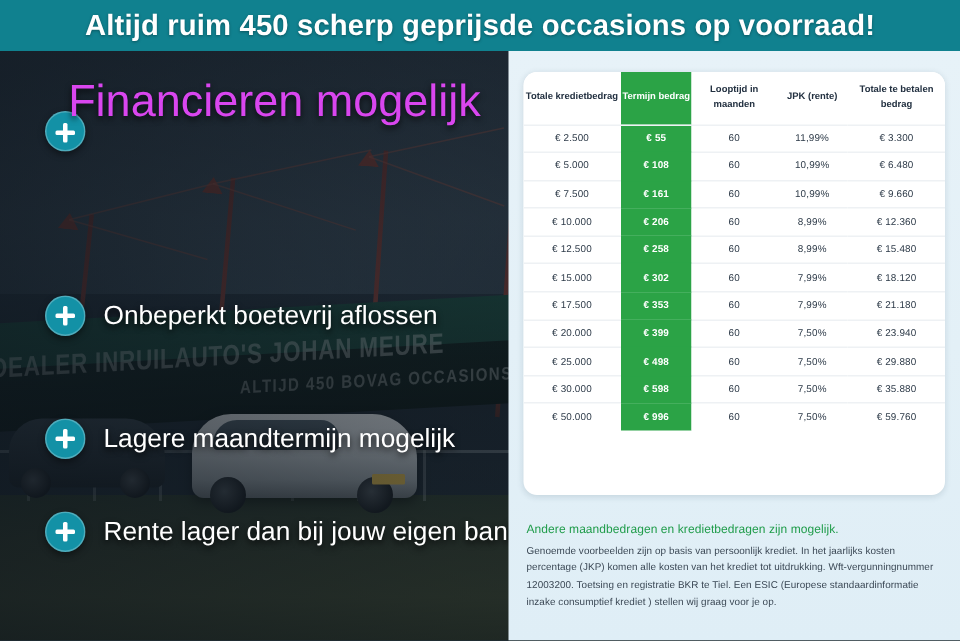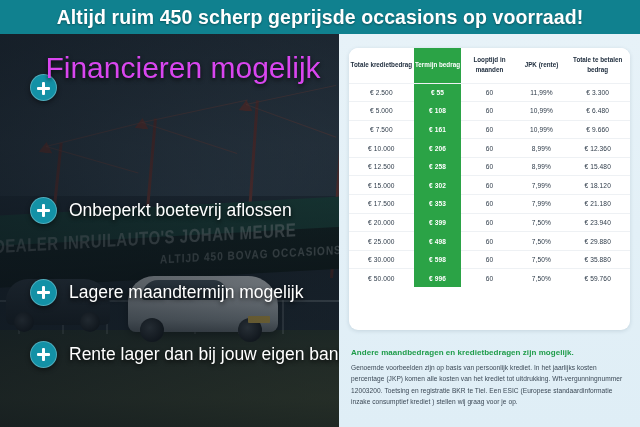--- a/index.html
+++ b/index.html
@@ -198,21 +198,21 @@
   }
   table.rate td.hl { border-top:1px solid #2ba346; font-weight:bold; }
   table.rate tr:first-child td { border-top:1px solid #eef1f4; }
   col.c1 { width:23%; } col.c2 { width:17%; } col.c3 { width:20%; }
   col.c4 { width:17%; } col.c5 { width:23%; }
 
   .disclaimer {
     position:absolute; left:12px; top:314px; width:276px;
   }
   .disc-title {
-    color:#1f9c4a; font-size:8px; font-weight:bold; letter-spacing:.05px;
+    color:#1f9c4a; font-size:8px; font-weight:normal; letter-spacing:.05px;
     margin-bottom:5px;
   }
   .disc-body {
     color:#3b4855; font-size:6.6px; line-height:1.72; letter-spacing:.05px;
   }
 </style>
 </head>
 <body>
 
 <div id="root">

